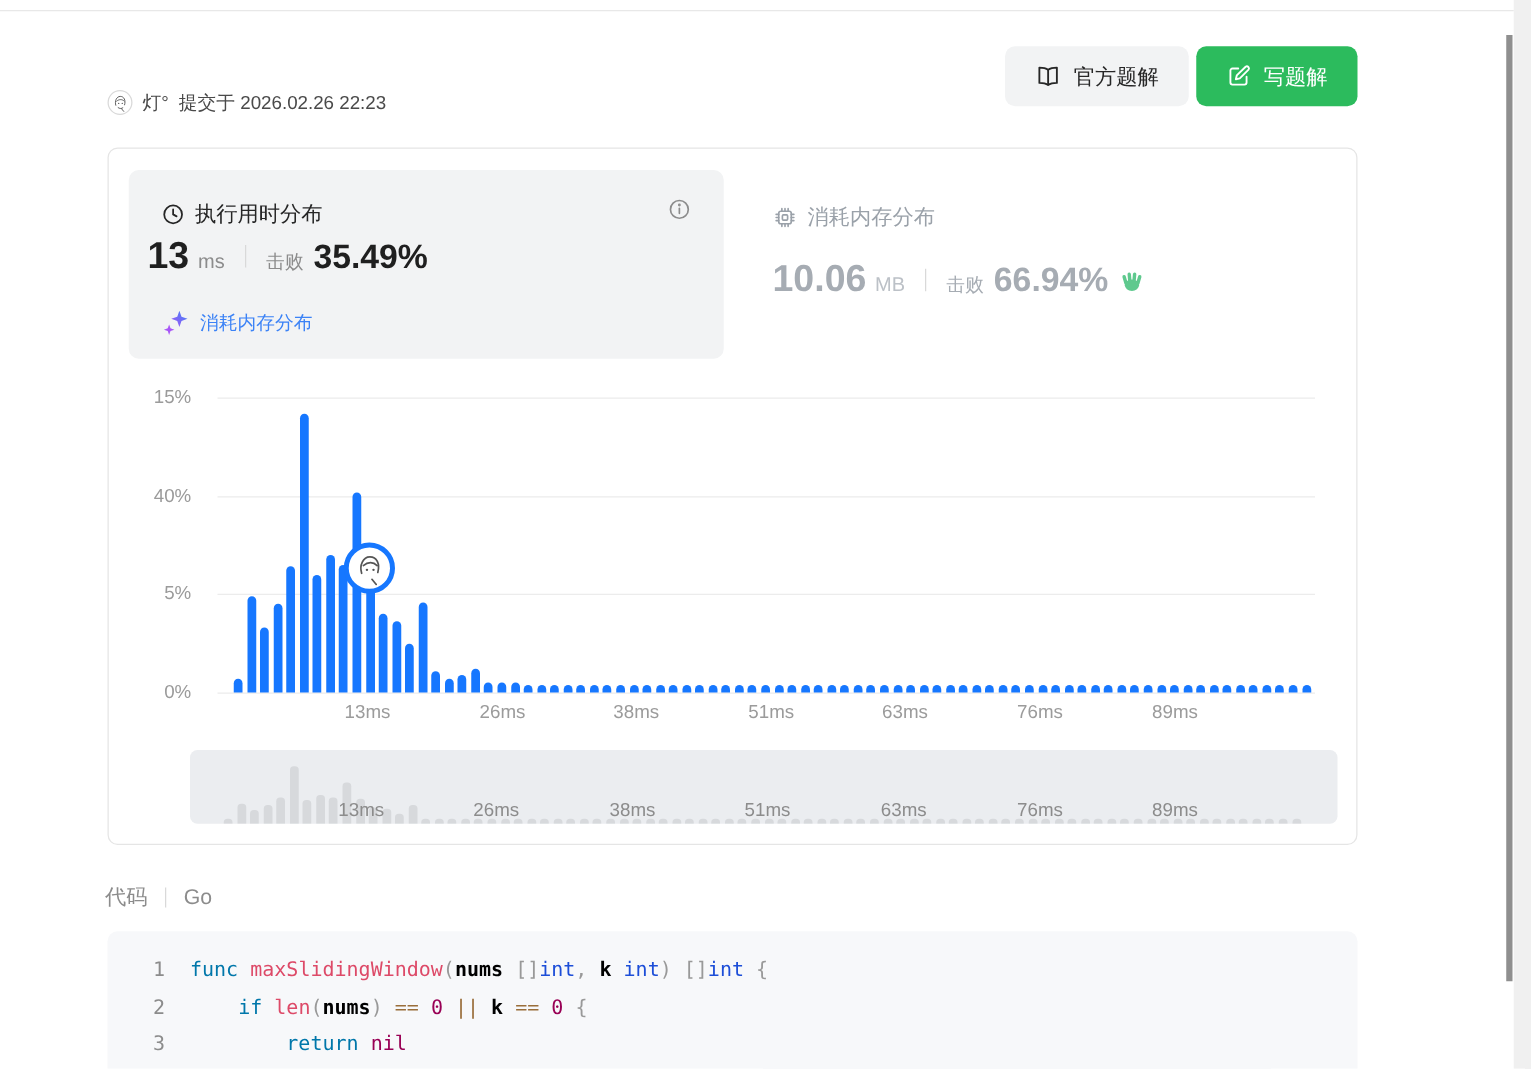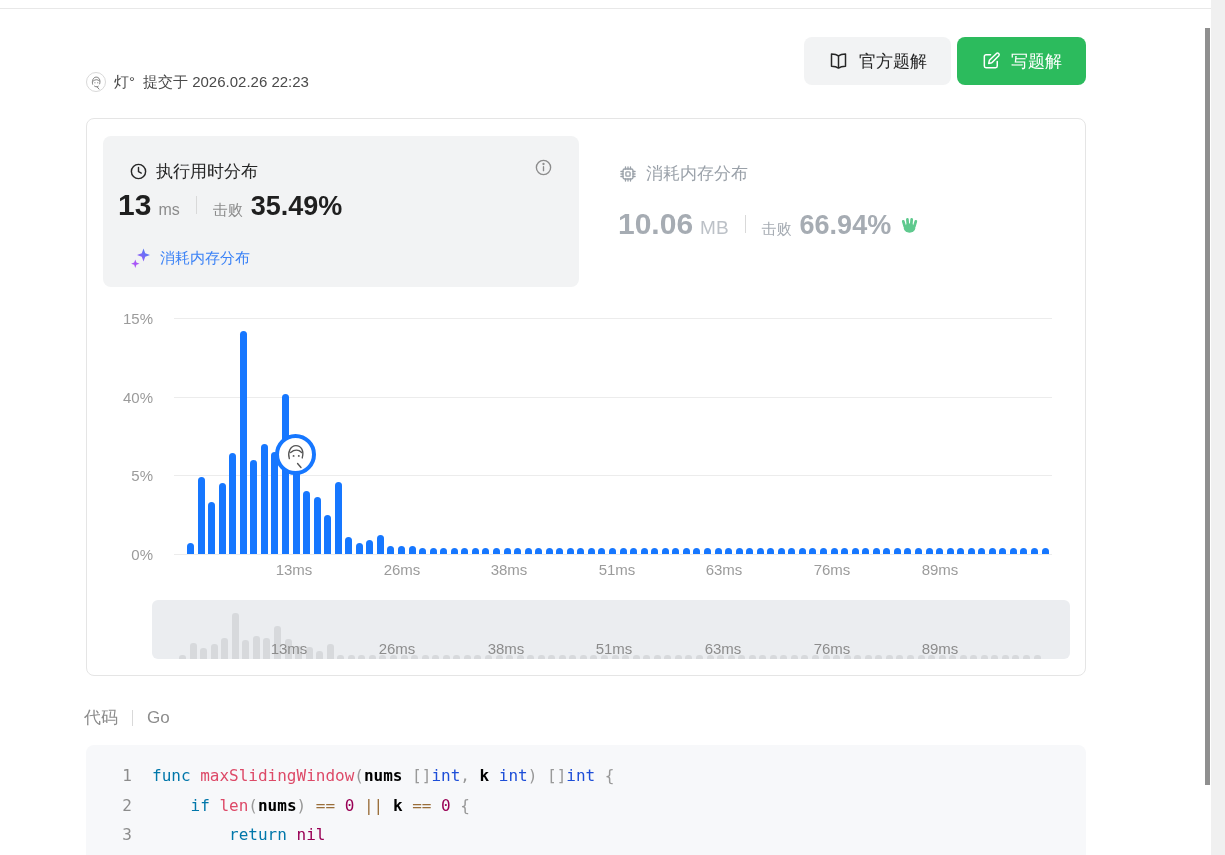--- a/index.html
+++ b/index.html
@@ -37,21 +37,21 @@
   .vdiv { width:1px; height:18px; background:#d9d9d9; margin:0 16px; align-self:center; }
   .beat-label { font-size:15px; color:#8c8c8c; margin-right:8px; }
   .beat-val { font-size:27px; font-weight:700; color:#1f1f1f; }
   .complexity-row { position:absolute; left:26px; top:110px; display:flex; align-items:center; gap:7px; cursor:pointer; }
   .complexity-link { font-size:15px; color:#3b82f6; }
 
   .memory-block { position:absolute; left:531px; top:43px; }
   .memory-title-row { display:flex; align-items:center; gap:8px; font-size:17px; font-weight:400; color:#9aa1a9; }
   .memory-stats { display:flex; align-items:baseline; margin-top:22px; }
   .mem-val { font-size:30px; font-weight:700; color:#a6acb3; }
-  .mem-unit { font-size:19px; color:#bcc1c7; margin-left:7px;text-align:right; }
+  .mem-unit { font-size:16px; color:#bcc1c7; margin-left:7px;text-align:right; }
   .mem-beat-label { font-size:15px; color:#a6acb3; margin-right:8px; }
   .mem-beat-val { font-size:27px; font-weight:700; color:#a6acb3; }
   .wave-icon { width:22px; height:22px; margin-left:8px; align-self:center; }
 
   
   .chart-ylabels { position:absolute; left:20px; top:0; width:46px; height:100%; }
   .ylabel { position:absolute; right:0; transform:translateY(-50%); font-size:15px; color:#9b9b9b; }
   .plot { position:absolute; left:87px; top:192px; width:878px; height:243px; }
   .gridline { position:absolute; left:0; width:100%; height:1px; background:#ececec; }
   .bar { position:absolute; bottom:0; width:7px; background:#1677ff; border-radius:3.5px 3.5px 0 0; }

